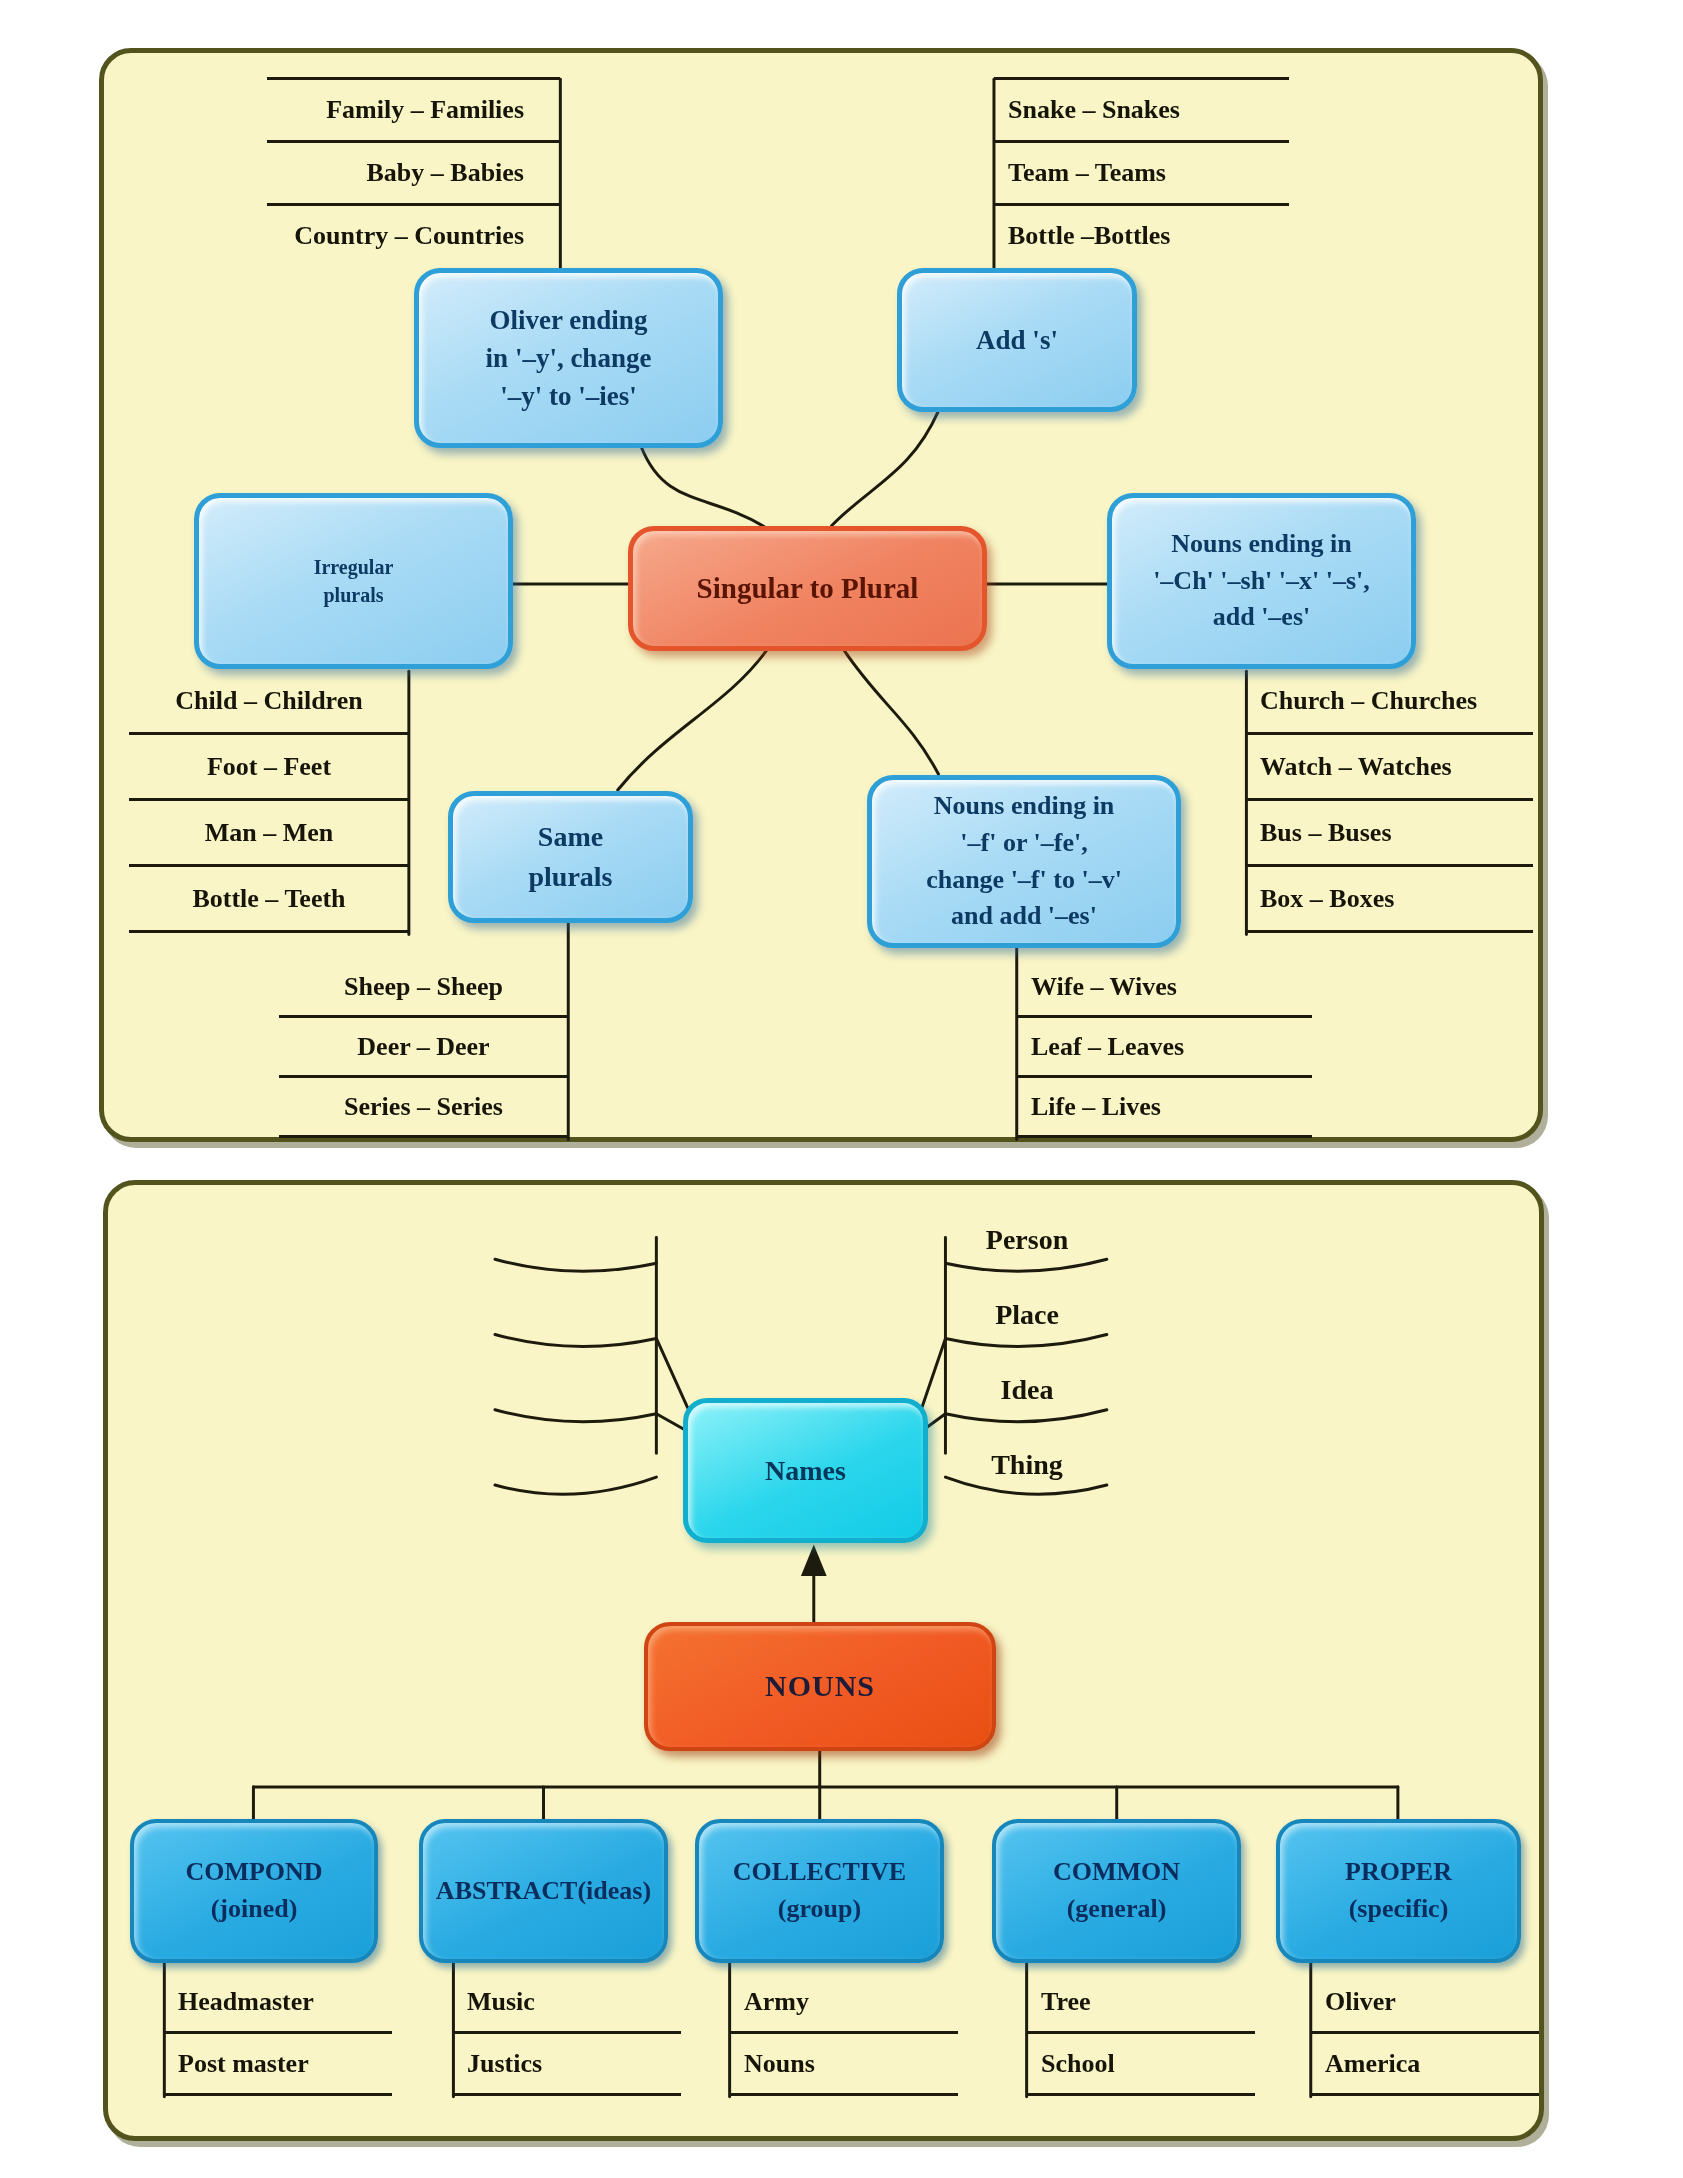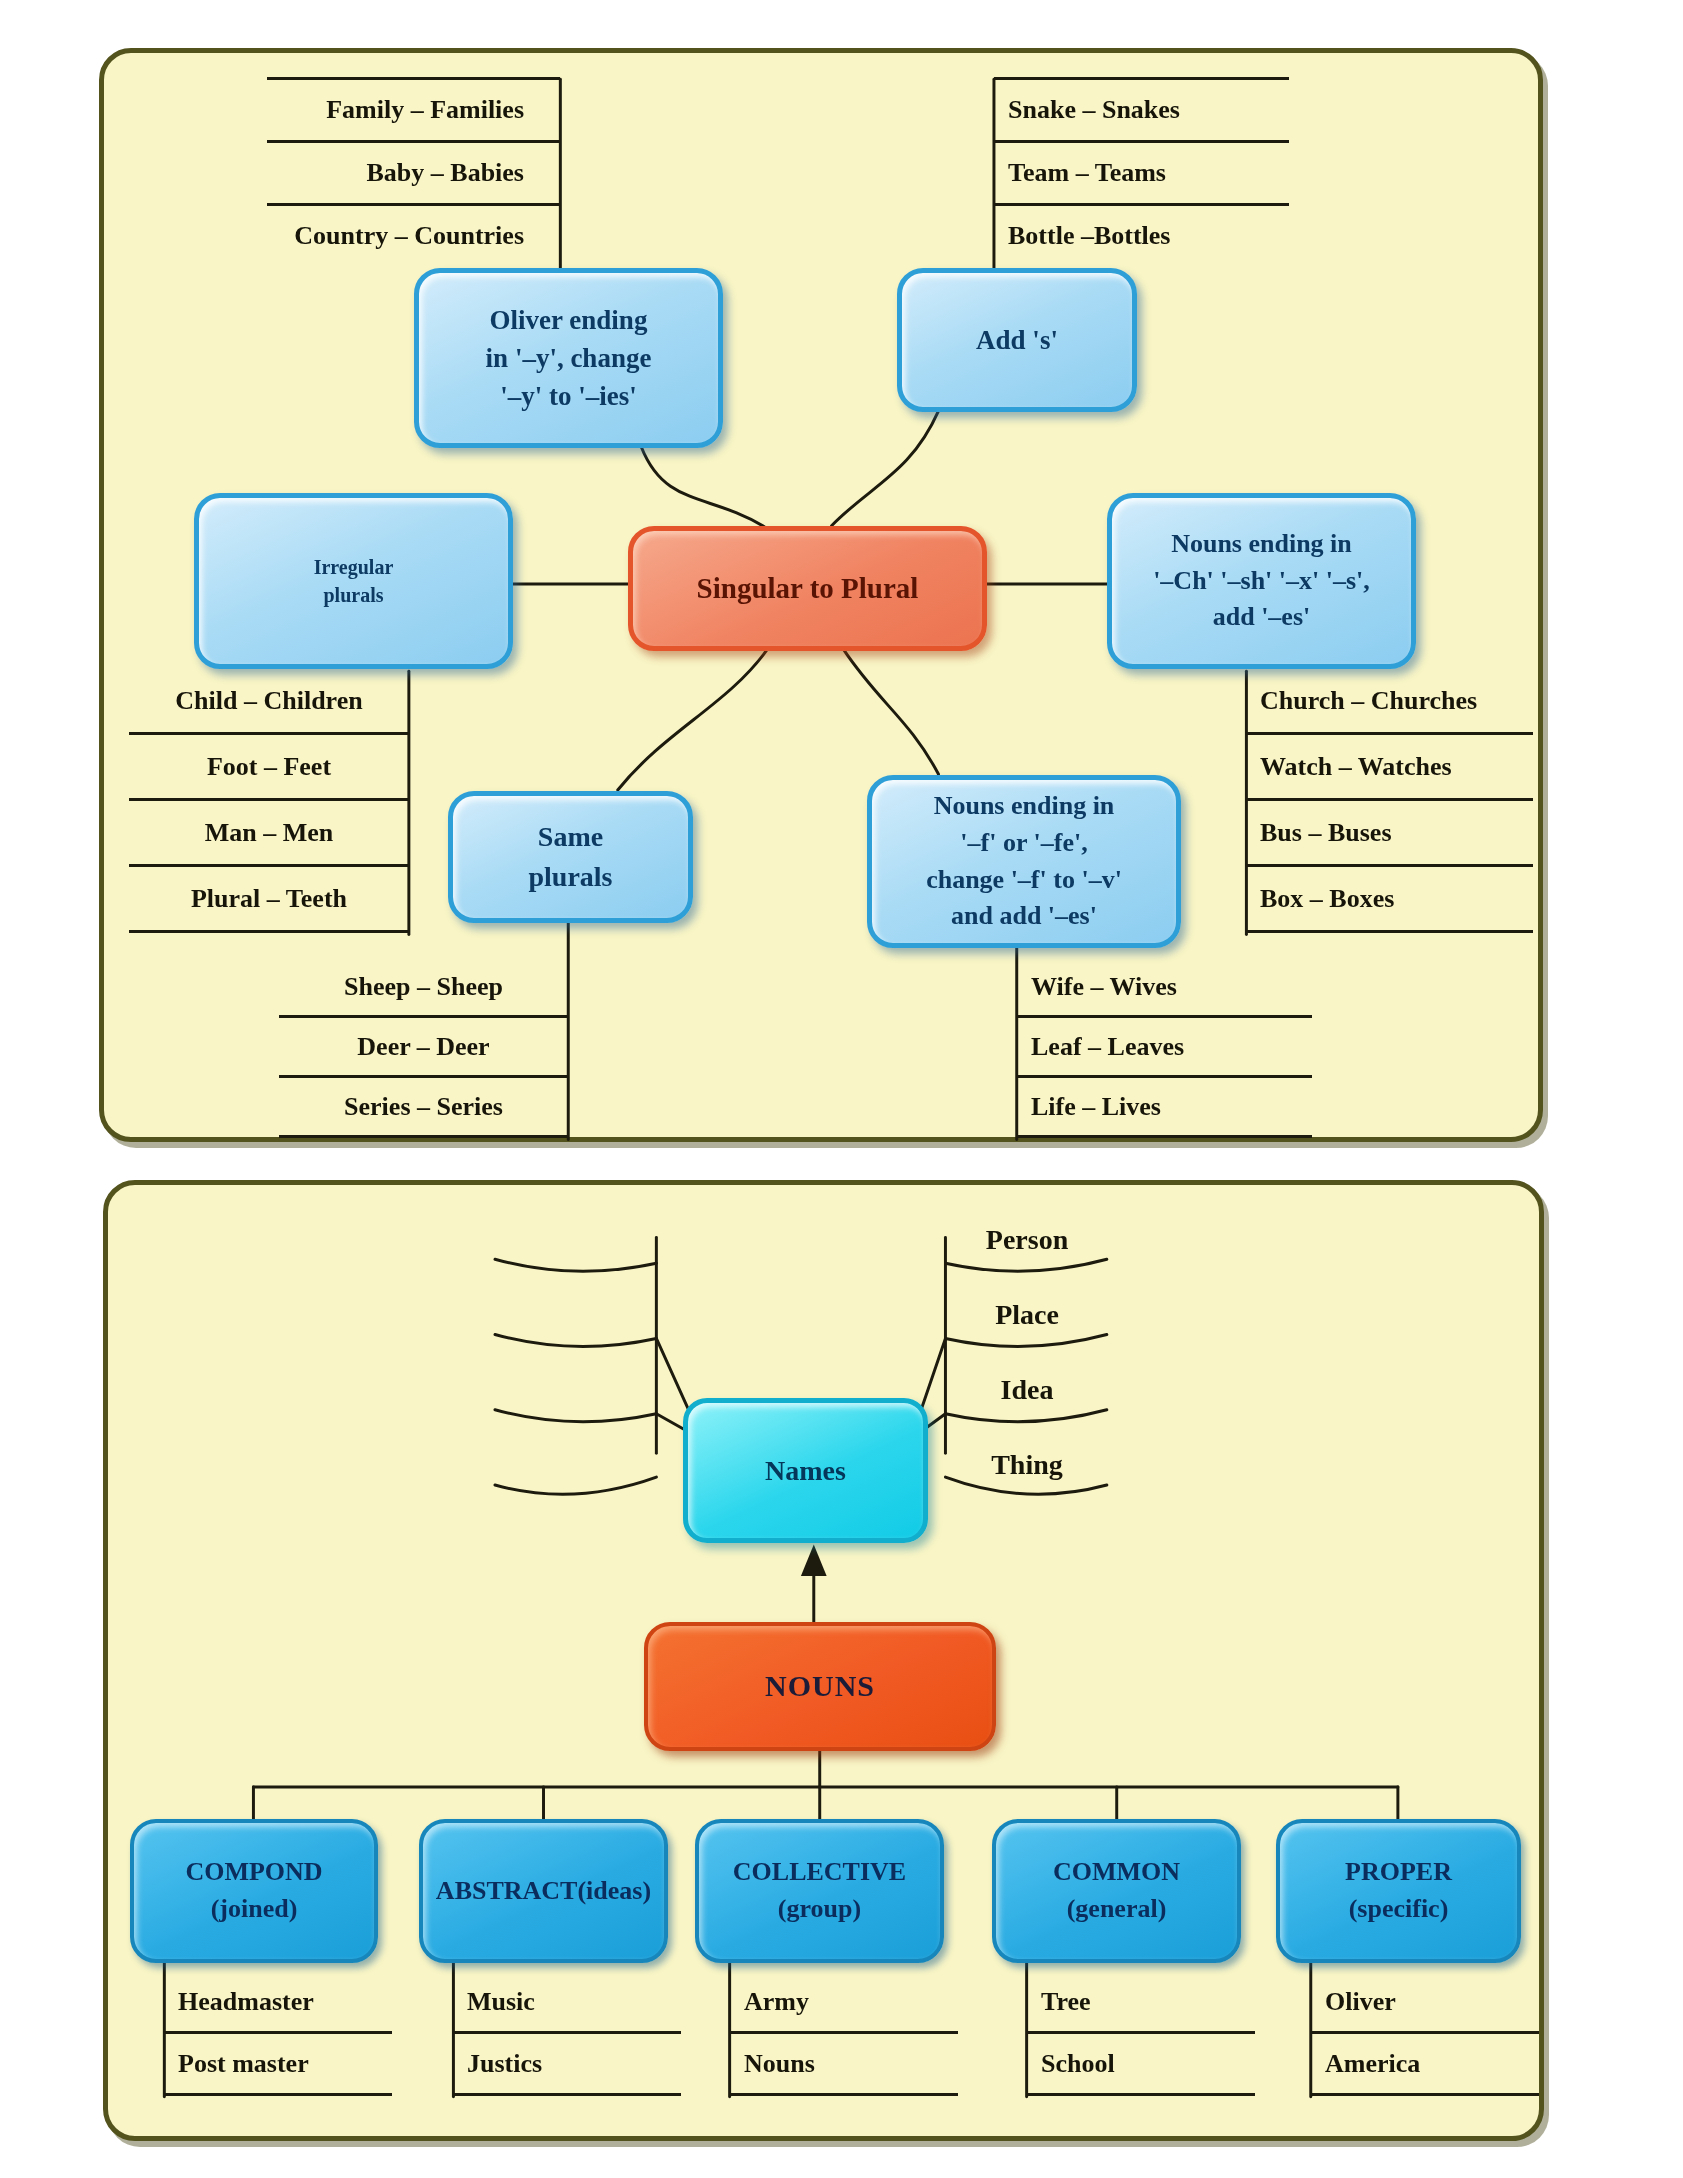--- a/index.html
+++ b/index.html
@@ -154,21 +154,21 @@
 
   <div class="node blue" style="left:867px;top:775px;width:314px;height:173px;font-size:26px;">Nouns ending in
 '–f' or '–fe',
 change '–f' to '–v'
 and add '–es'</div>
 
   <div class="list lines-bottom align-center" style="left:129px;top:669px;width:280px;">
     <div class="row" style="height:66px">Child – Children</div>
     <div class="row" style="height:66px">Foot – Feet</div>
     <div class="row" style="height:66px">Man – Men</div>
-    <div class="row" style="height:66px">Plural – Teeth</div>
+    <div class="row" style="height:66px">Bottle – Teeth</div>
   </div>
 
   <div class="list lines-bottom align-left" style="left:1246px;top:669px;width:287px;">
     <div class="row" style="height:66px">Church – Churches</div>
     <div class="row" style="height:66px">Watch – Watches</div>
     <div class="row" style="height:66px">Bus – Buses</div>
     <div class="row" style="height:66px">Box – Boxes</div>
   </div>
 
   <div class="list lines-bottom align-center" style="left:279px;top:958px;width:289px;">
@@ -196,21 +196,21 @@
   <div class="node orange" style="left:644px;top:1622px;width:352px;height:129px;font-size:30px;letter-spacing:1px;">NOUNS</div>
 
   <div class="node cat" style="left:130px;top:1819px;width:248px;height:144px;font-size:26px;flex-direction:column;">
     <span class="cat-title">COMPOND</span>
     <span class="cat-sub">(joined)</span>
   </div>
   <div class="node cat" style="left:419px;top:1819px;width:249px;height:144px;font-size:26px;flex-direction:row;">
     <span class="cat-title">ABSTRACT</span>
     <span class="cat-sub">(ideas)</span>
   </div>
-  <div class="node cat" style="left:695px;top:1819px;width:249px;height:144px;font-size:26px;flex-direction:column;">
+  <div class="node cat" style="left:695px;top:1819px;width:249px;height:144px;font-size:26px;flex-direction:column;border-radius:25px;">
     <span class="cat-title">COLLECTIVE</span>
     <span class="cat-sub">(group)</span>
   </div>
   <div class="node cat" style="left:992px;top:1819px;width:249px;height:144px;font-size:26px;flex-direction:column;">
     <span class="cat-title">COMMON</span>
     <span class="cat-sub">(general)</span>
   </div>
   <div class="node cat" style="left:1276px;top:1819px;width:245px;height:144px;font-size:26px;flex-direction:column;">
     <span class="cat-title">PROPER</span>
     <span class="cat-sub">(specific)</span>

